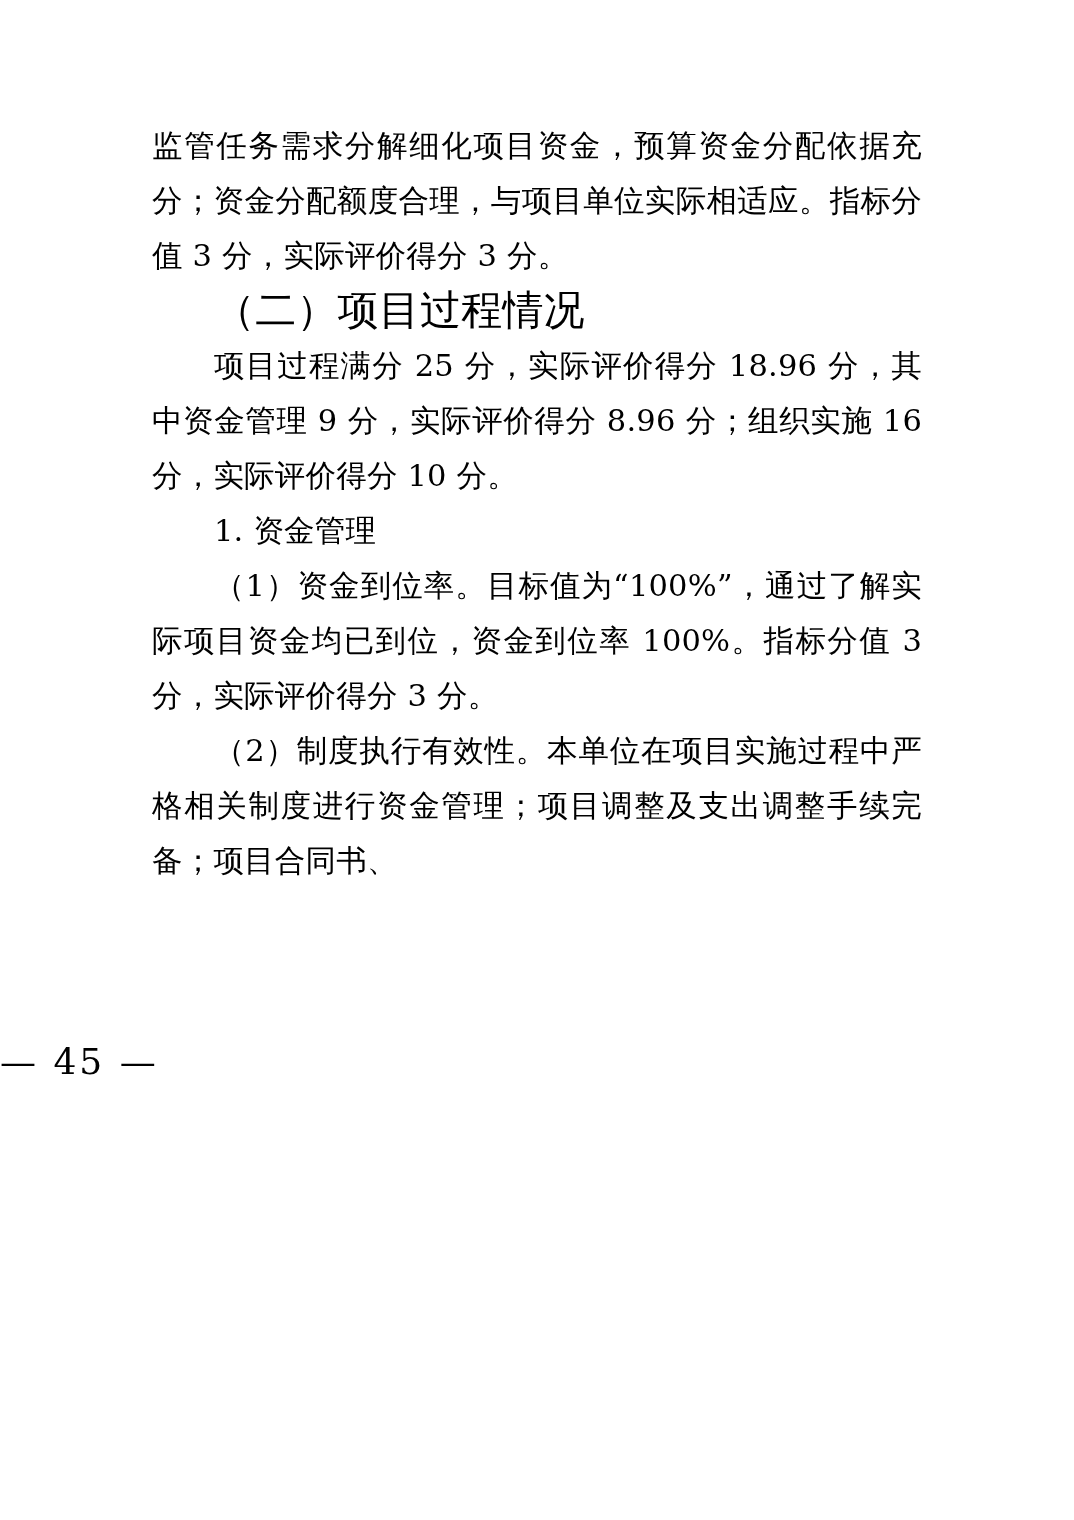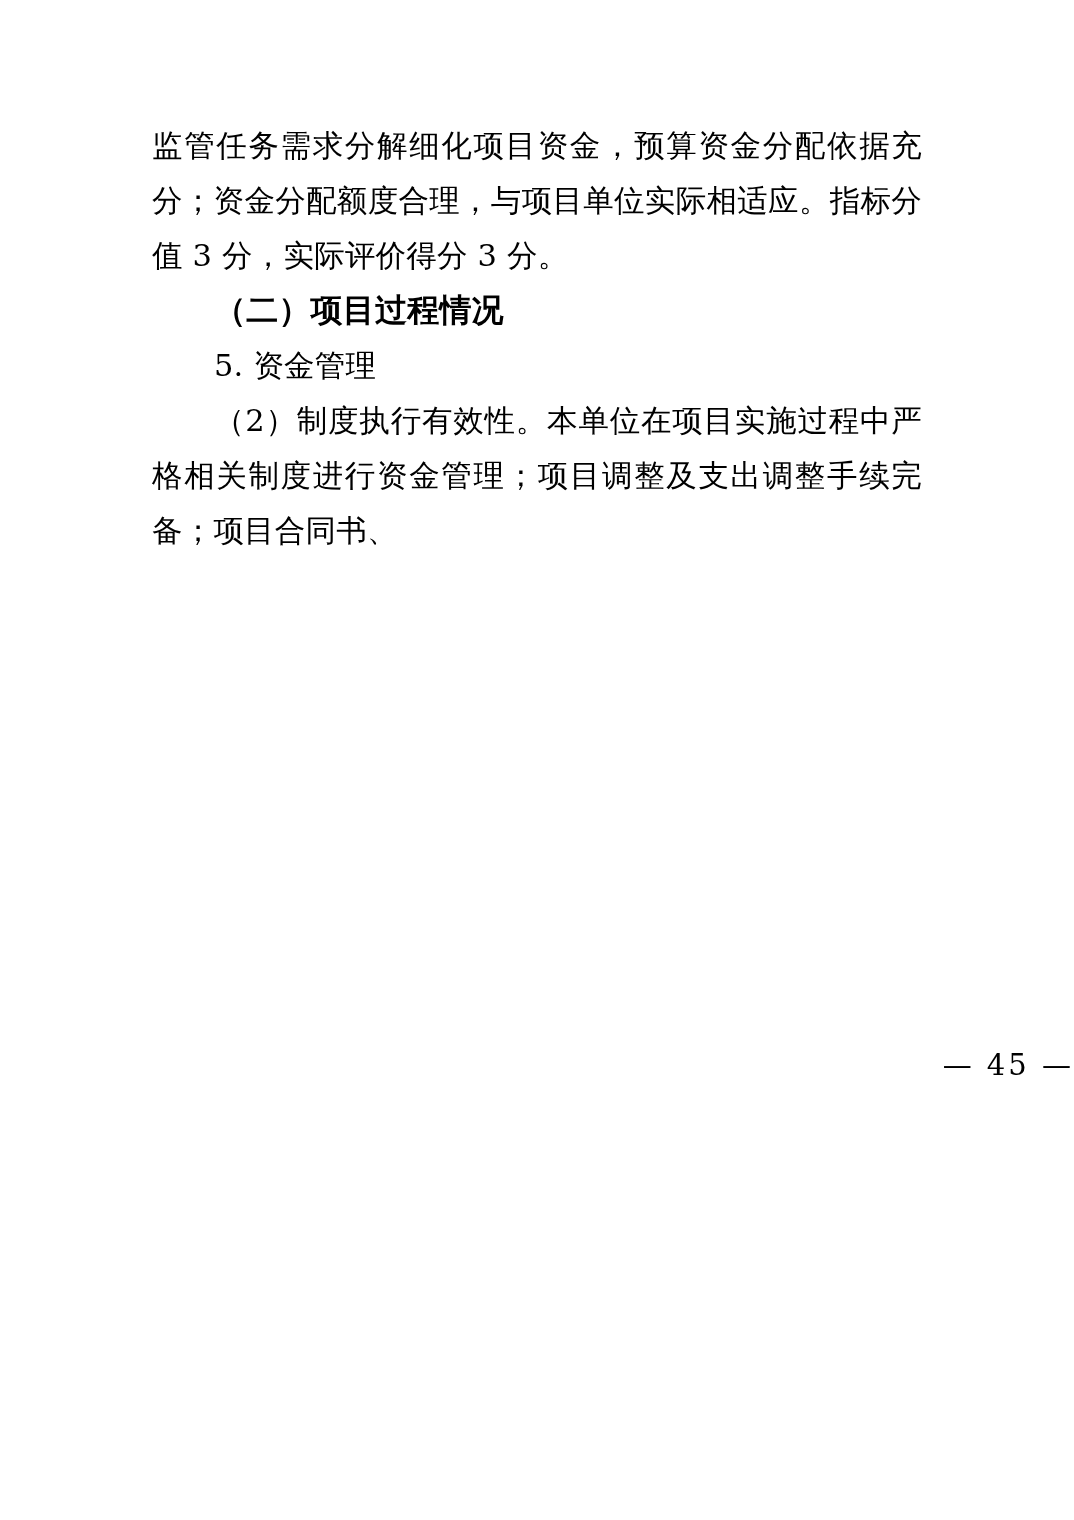--- a/index.html
+++ b/index.html
@@ -31,58 +31,60 @@
     text-justify: inter-ideograph;
     letter-spacing: 0.2px;
   }
   p {
     margin: 0;
   }
   .indent2 {
     text-indent: 62px;
   }
   .heading {
-    font-weight: bold;
+    font-weight: normal;
     text-indent: 62px;
-    font-size: 32px;
+    font-size: 41px;
     line-height: 55px;
     font-family: "DejaVu Serif", "Liberation Serif", serif;
   }
   .block {
     margin-bottom: 0;
   }
   .pageno {
     position: absolute;
     left: 0;
     right: 0;
     bottom: 54px;
-    text-align: right;
-    font-size: 29px;
+    text-align: left;
+    font-size: 36px;
     font-family: "DejaVu Serif", "Liberation Serif", serif;
     letter-spacing: 3px;
   }
   .tight {
     text-align: justify;
     text-justify: inter-ideograph;
   }
 </style>
 </head>
 <body>
 
 <div class="page">
 
   <div class="body-text">
 
     <p class="block tight">监管任务需求分解细化项目资金，预算资金分配依据充分；资金分配额度合理，与项目单位实际相适应。指标分值 3 分，实际评价得分 3 分。</p>
 
     <p class="heading">（二）项目过程情况</p>
 
+    <p class="block indent2">项目过程满分 25 分，实际评价得分 18.96 分，其中资金管理 9 分，实际评价得分 8.96 分；组织实施 16 分，实际评价得分 10 分。</p>
 
-    <p class="block indent2">5. 资金管理</p>
+    <p class="block indent2">1. 资金管理</p>
 
+    <p class="block indent2">（1）资金到位率。目标值为“100%”，通过了解实际项目资金均已到位，资金到位率 100%。指标分值 3 分，实际评价得分 3 分。</p>
 
 
 
 
 
     <p class="block indent2">（2）制度执行有效性。本单位在项目实施过程中严格相关制度进行资金管理；项目调整及支出调整手续完备；项目合同书、</p>
 
   </div>
 
   <div class="pageno">— 45 —</div>

